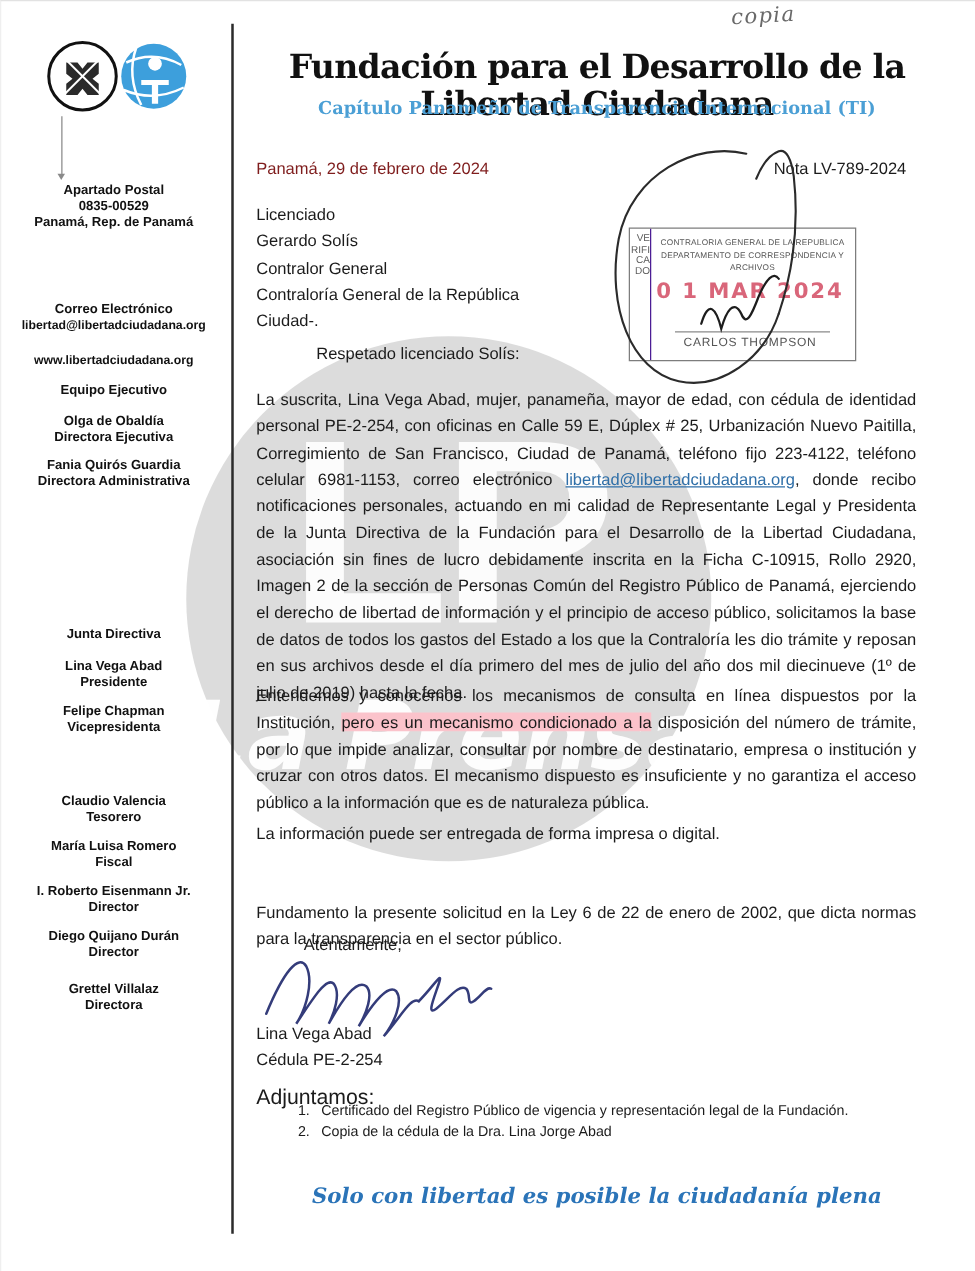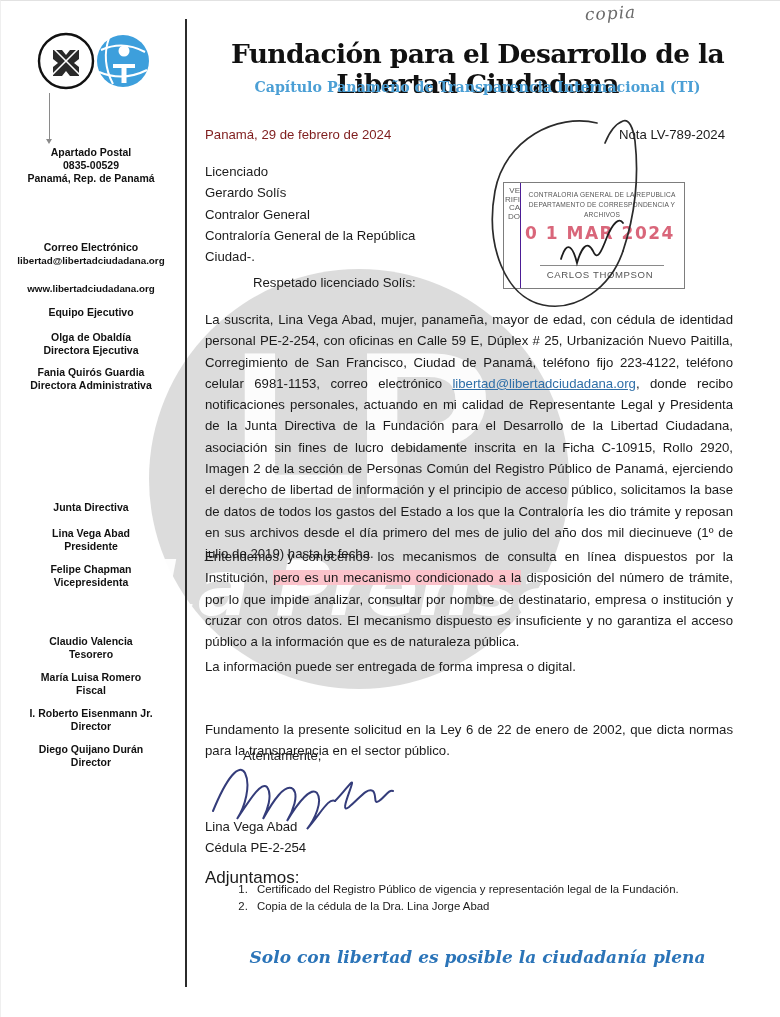--- a/index.html
+++ b/index.html
@@ -418,20 +418,24 @@
       <span class="role">Fiscal</span>
     </div>
     <div class="side-block" style="top:706px">
       <span class="name">I. Roberto Eisenmann Jr.</span>
       <span class="role">Director</span>
     </div>
     <div class="side-block" style="top:742px">
       <span class="name">Diego Quijano Durán</span>
       <span class="role">Director</span>
     </div>
+    <div class="side-block" style="top:784px">
+      <span class="name">Grettel Villalaz</span>
+      <span class="role">Directora</span>
+    </div>
   </div>
 
   <div id="main">
 
     <div id="copia">copia</div>
 
     <div id="org-title">Fundación para el Desarrollo de la Libertad Ciudadana</div>
     <div id="org-sub">Capítulo Panameño de Transparencia Internacional (TI)</div>
 
     <div id="dateline">Panamá, 29 de febrero de 2024</div>

